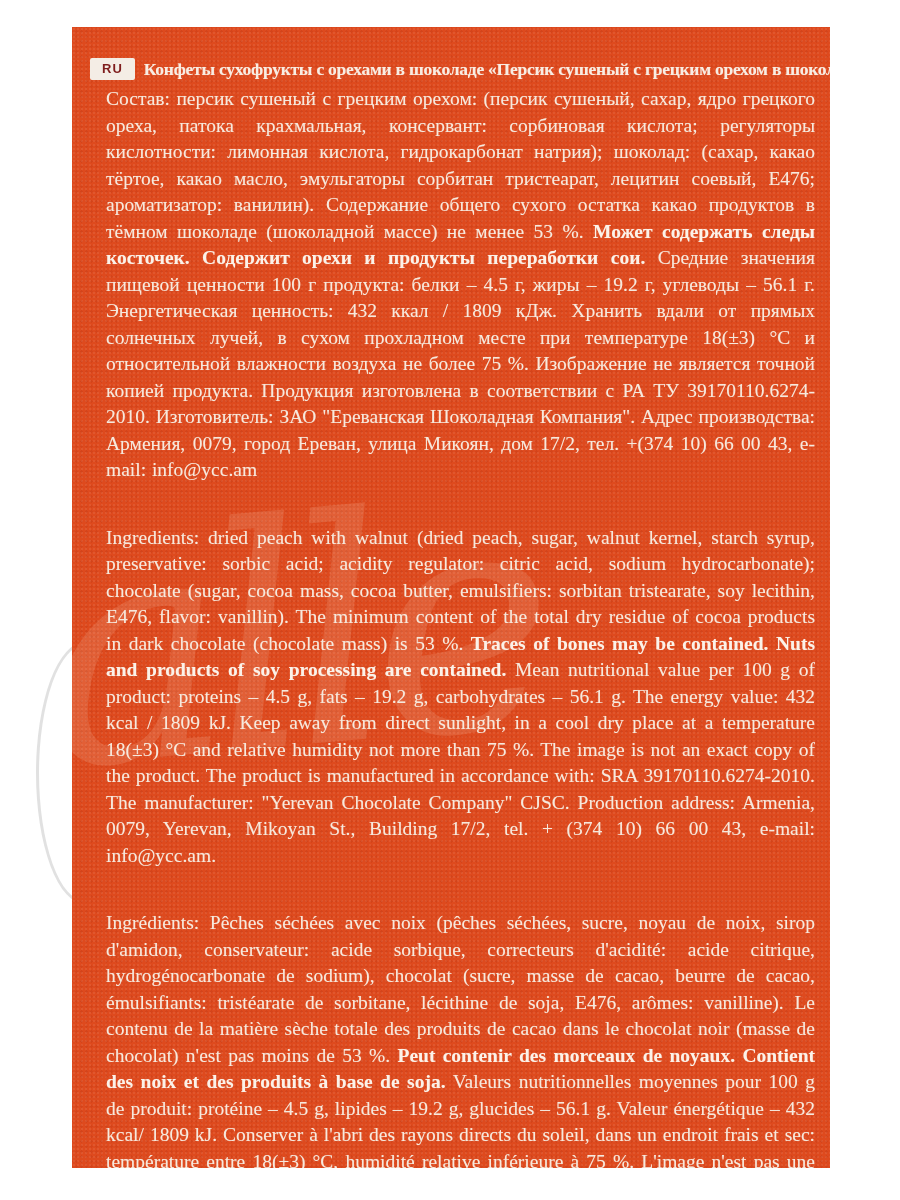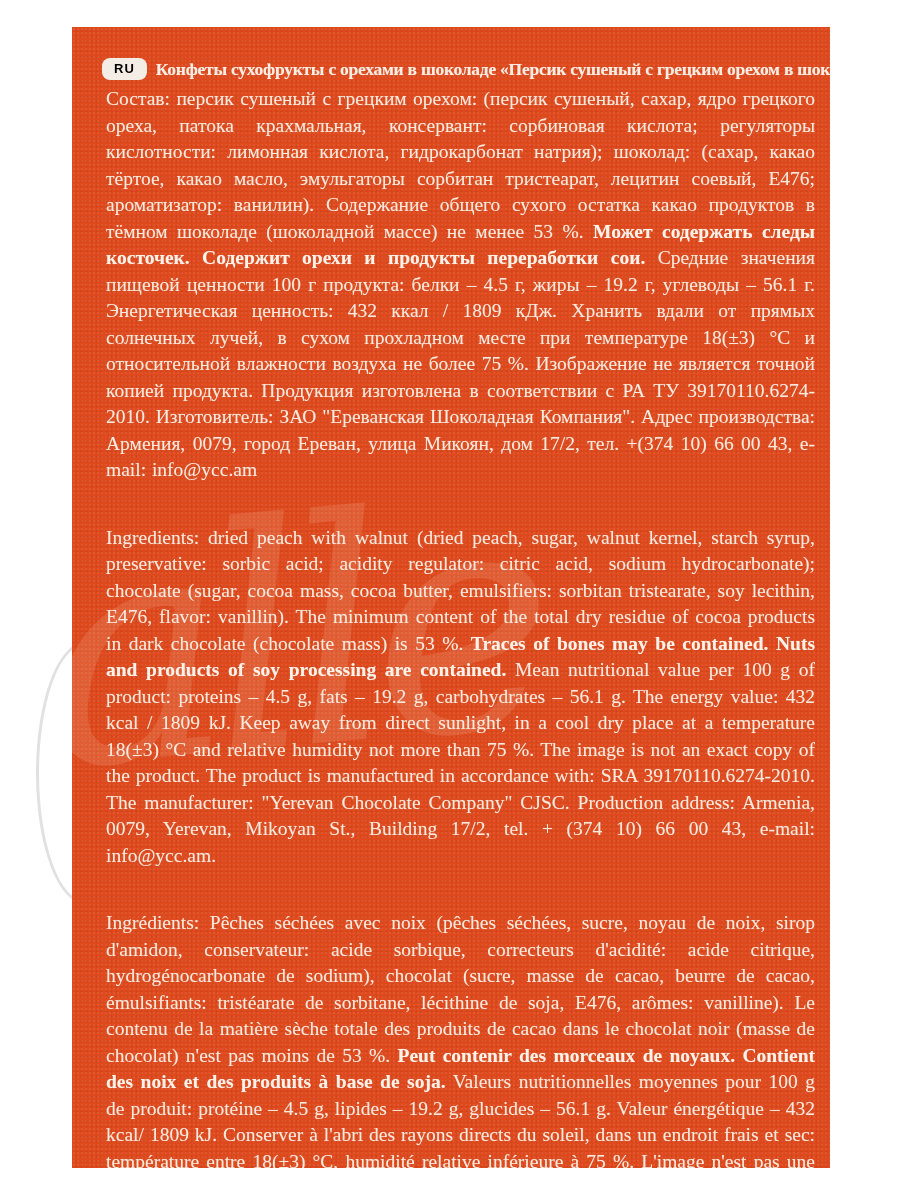--- a/index.html
+++ b/index.html
@@ -68,30 +68,29 @@
   .title-row {
     display: flex;
     align-items: center;
     margin-bottom: 3px;
     white-space: nowrap;
   }
   .badge {
     flex: 0 0 auto;
     display: inline-block;
     background: #F4EDE5;
-    color: #000000;
+    color: #7f1d1d;
     font-family: "Liberation Sans", sans-serif;
     font-weight: bold;
     font-size: 13px;
     line-height: 14px;
     letter-spacing: 1px;
     padding: 4px 12px 4px 12px;
-    border-radius: 8px;
+    border-radius: 2px;
     margin-right: 9px;
-    margin-left: 12px;
   }
   .title {
     font-weight: bold;
     font-size: 17.5px;
     letter-spacing: -0.25px;
     color: #F8EDE3;
     text-shadow: 0 0 1px rgba(255,240,230,0.45);
   }
   .body {
     margin: 6px 0 0 16px;

